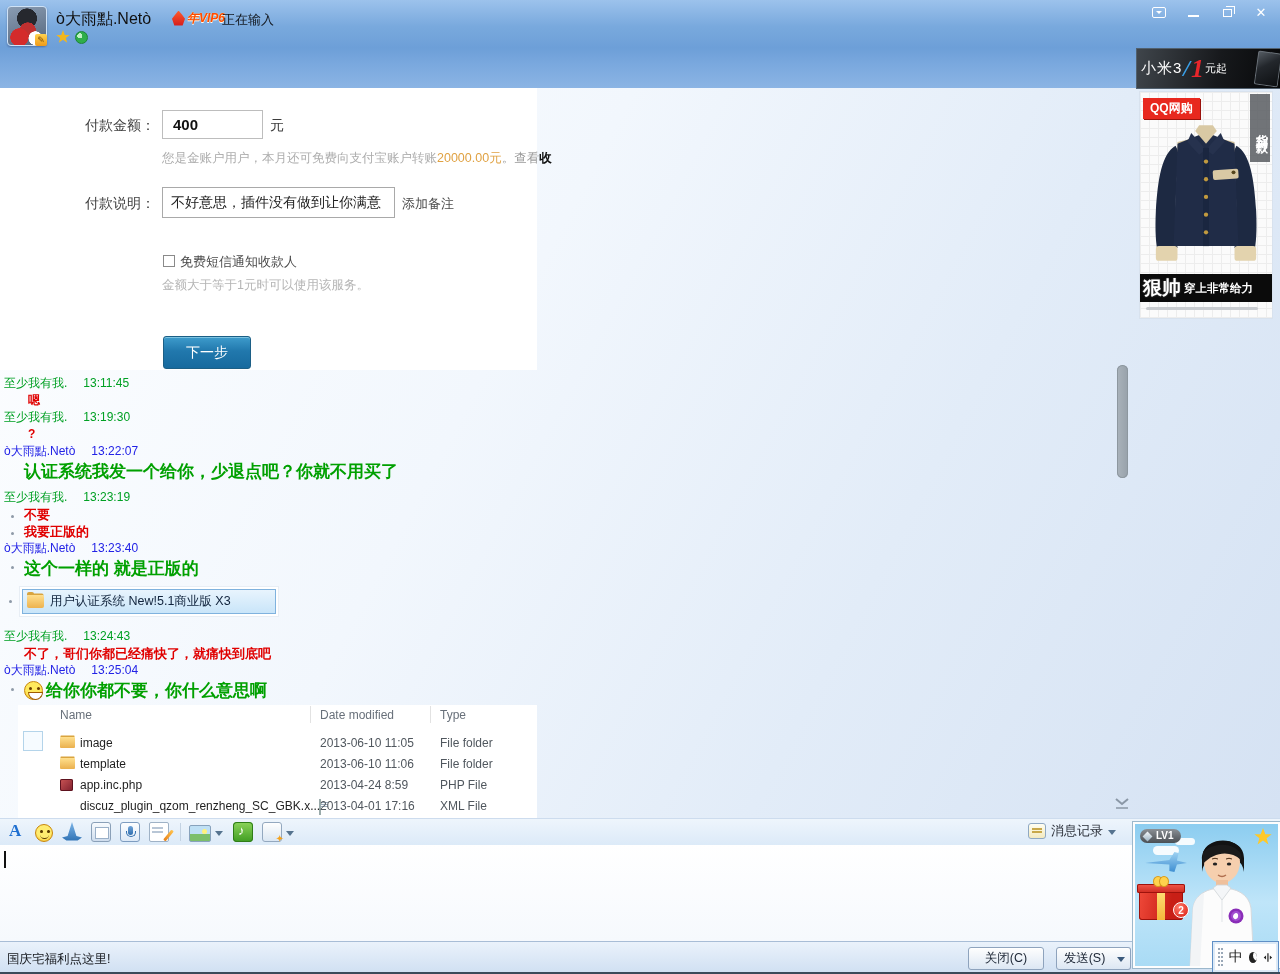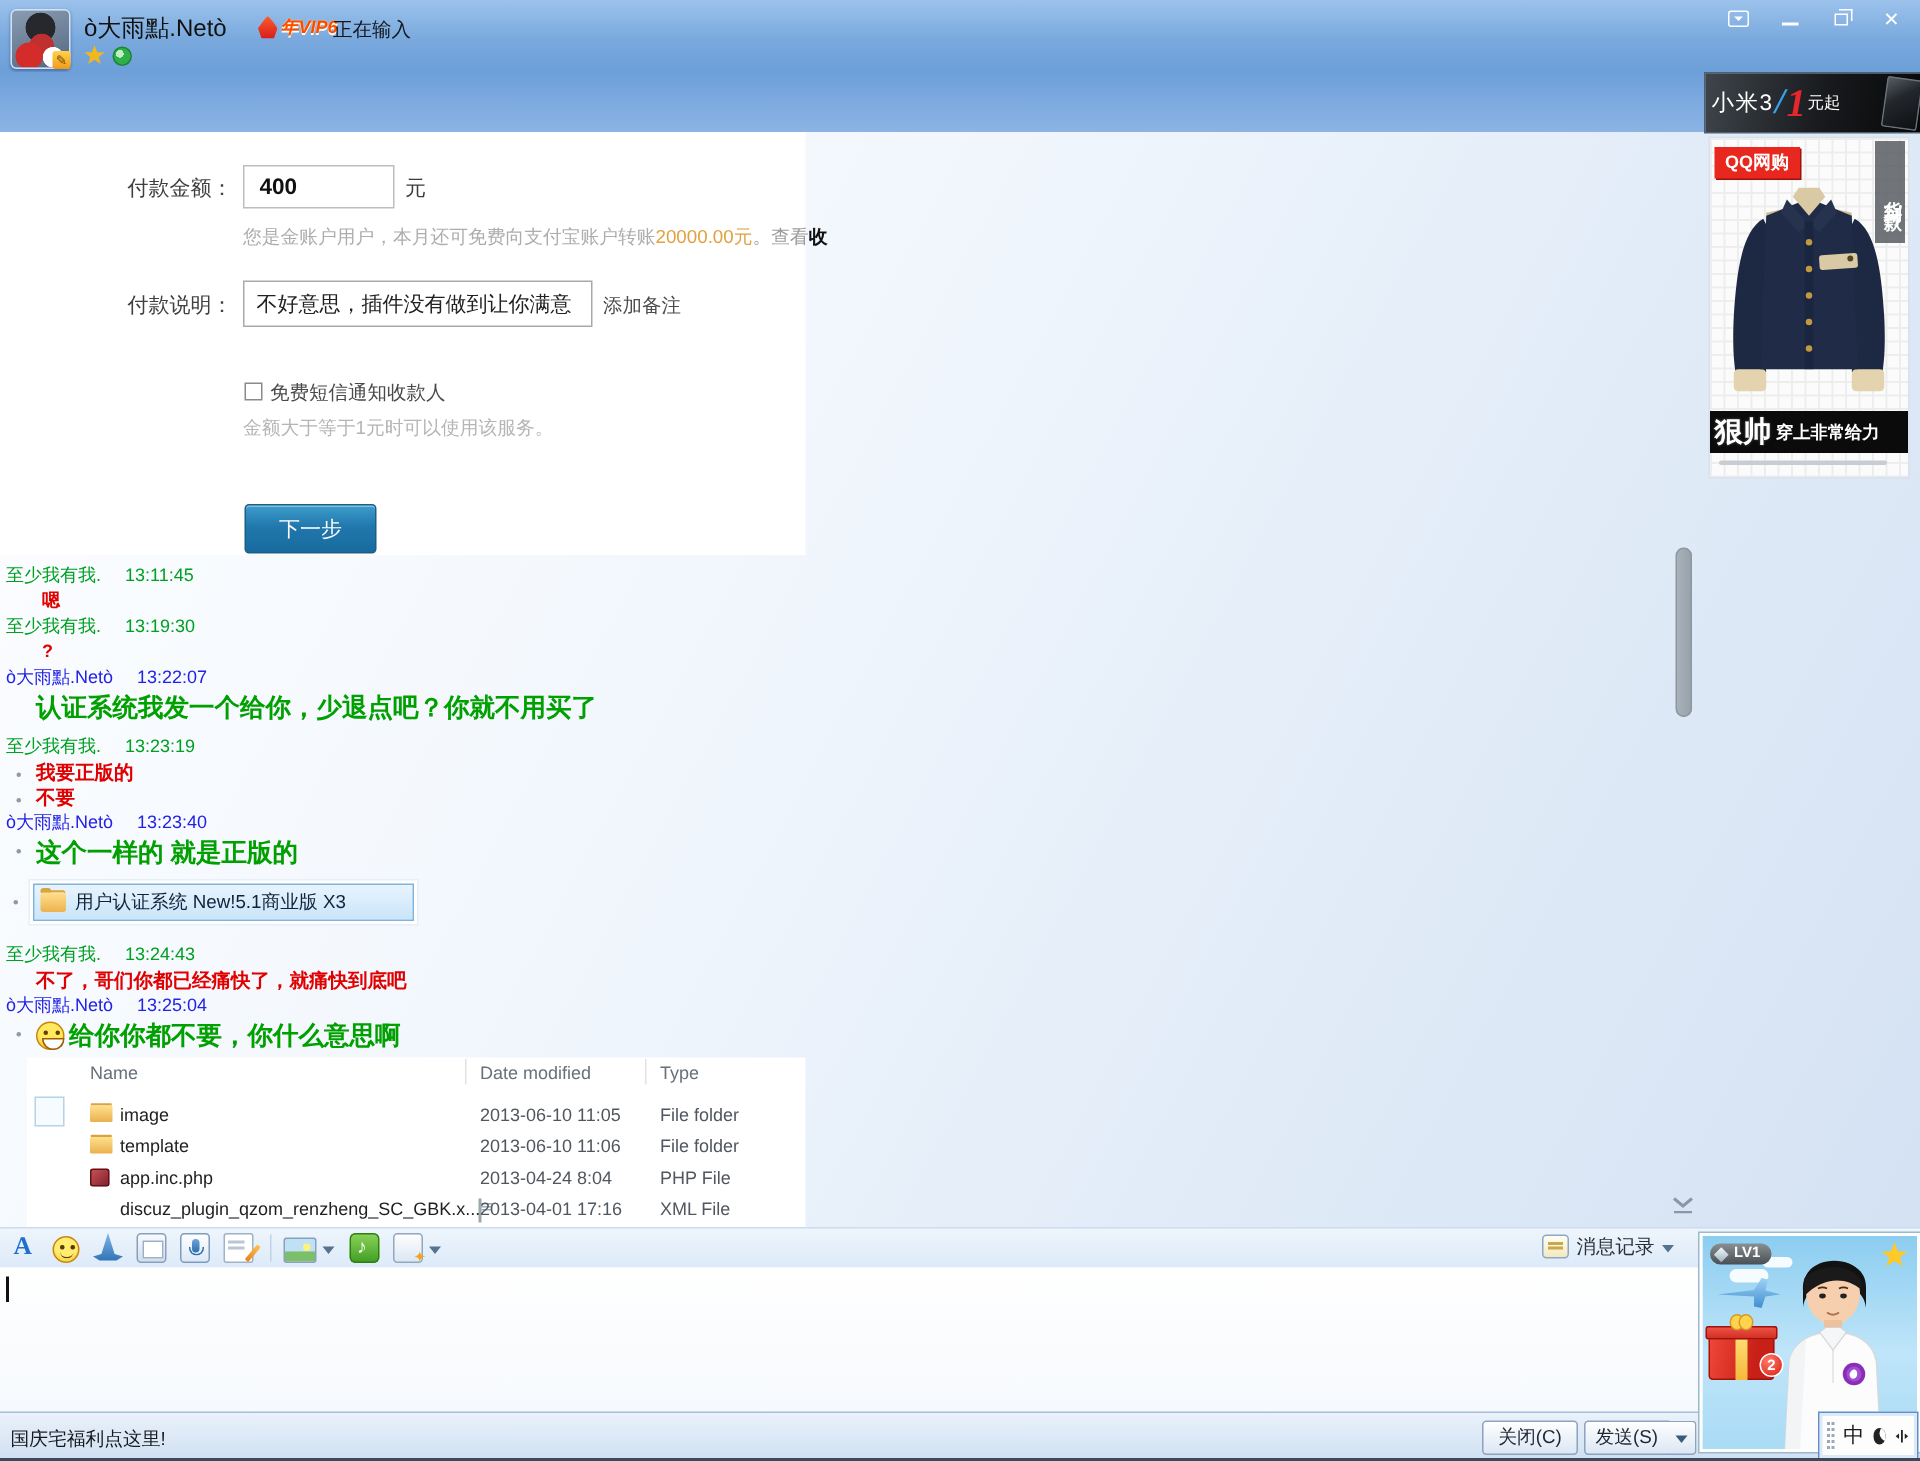--- a/index.html
+++ b/index.html
@@ -205,21 +205,21 @@
   .ci-history{width:18px;height:16px;border:1px solid #8fa8c2;border-radius:3px;background:linear-gradient(#fffef2,#f3e9bf);position:relative;}
   .ci-history::after{content:"";position:absolute;left:3px;top:4px;width:10px;height:1.5px;background:#c8a84a;box-shadow:0 3px 0 #c8a84a;}
   #compose-input{position:absolute;left:0;top:845px;width:1280px;height:96px;background:linear-gradient(#ffffff,#f6f9fd);}
   #caret{position:absolute;left:4px;top:6px;width:1.5px;height:17px;background:#111;}
   #statusbar{position:absolute;left:0;top:941px;width:1280px;height:33px;
     background:linear-gradient(#eaf2fb,#cfdff2);border-top:1px solid #a8bdd6;}
   #promo{position:absolute;left:7px;top:9px;font-size:12.5px;color:#15181d;}
   .btn{position:absolute;top:5px;height:23px;border:1px solid #8ea3bd;border-radius:3px;
     background:linear-gradient(#fefefe,#dce7f3);font-size:12.5px;color:#1d2736;
     display:flex;align-items:center;justify-content:center;box-shadow:0 1px 0 #fff inset;}
-  #btn-close{left:988px;width:64px;}
+  #btn-close{left:968px;width:76px;}
   #btn-send{left:1056px;width:57px;border-radius:3px 0 0 3px;}
   #btn-send-dd{left:1112px;width:19px;border-left:none;border-radius:0 3px 3px 0;}
   #btn-send-dd::after{content:"";border:4px solid transparent;border-top:5px solid #3b5a7c;margin-top:5px;}
 
   
   #qqshow{position:absolute;left:1133px;top:822px;width:147px;height:146px;overflow:hidden;
     background:linear-gradient(#8ccdf0,#bfe5f9 55%,#a9dbf5);border:2px solid #fdfdfd;box-shadow:0 0 0 1px #9cb8cc;}
   .cloud{position:absolute;background:#fff;border-radius:10px;opacity:.9;}
   #lv-badge{position:absolute;left:5px;top:5px;background:linear-gradient(#8a8f94,#4a4f54);border-radius:8px;
     color:#fff;font:bold 10px "Liberation Sans",sans-serif;padding:1px 7px 2px 16px;}
@@ -338,22 +338,22 @@
       <div class="msg">
         <div class="msg-head peer"><span class="msg-sender">至少我有我.</span><span class="msg-time">13:19:30</span></div>
         <div class="msg-line red sm">?</div>
       </div>
       <div class="msg">
         <div class="msg-head self"><span class="msg-sender">ò大雨點.Netò</span><span class="msg-time">13:22:07</span></div>
         <div class="msg-line green lg">认证系统我发一个给你，少退点吧？你就不用买了</div>
       </div>
       <div class="msg">
         <div class="msg-head peer"><span class="msg-sender">至少我有我.</span><span class="msg-time">13:23:19</span></div>
+        <div class="msg-line red md bullet">不要</div>
         <div class="msg-line red md bullet">我要正版的</div>
-        <div class="msg-line red md bullet">不要</div>
       </div>
       <div class="msg">
         <div class="msg-head self"><span class="msg-sender">ò大雨點.Netò</span><span class="msg-time">13:23:40</span></div>
         <div class="msg-line green lg bullet">这个一样的 就是正版的</div>
         <div class="file-attach-wrap">
           <div class="file-attach">
             <i class="fold-ico"></i>
             <span>用户认证系统 New!5.1商业版 X3</span>
           </div>
         </div>
@@ -386,21 +386,21 @@
         </div>
         <div class="fx-row" style="top: 49px;">
           <i class="fx-ico fi-folder"></i>
           <span class="fx-name">template</span>
           <span class="fx-date">2013-06-10 11:06</span>
           <span class="fx-type">File folder</span>
         </div>
         <div class="fx-row" style="top: 70px;">
           <i class="fx-ico fi-php"></i>
           <span class="fx-name">app.inc.php</span>
-          <span class="fx-date">2013-04-24 8:04</span>
+          <span class="fx-date">2013-04-24 8:59</span>
           <span class="fx-type">PHP File</span>
         </div>
         <div class="fx-row" style="top: 91px; text-align: center;"><i class="fx-ico fi-xml"></i><span class="fx-name">discuz_plugin_qzom_renzheng_SC_GBK.x...</span><span class="fx-date">2013-04-01 17:16</span><span class="fx-type">XML File</span></div>
       </div>
   </div>
 
   <div id="scroll-thumb"></div>
   <div id="chevron-bottom">
     <svg width="24" height="18" viewBox="0 0 24 18">
         <polyline points="6,4 12,9 18,4" fill="none" stroke="#8a97a6" stroke-width="2"></polyline>

